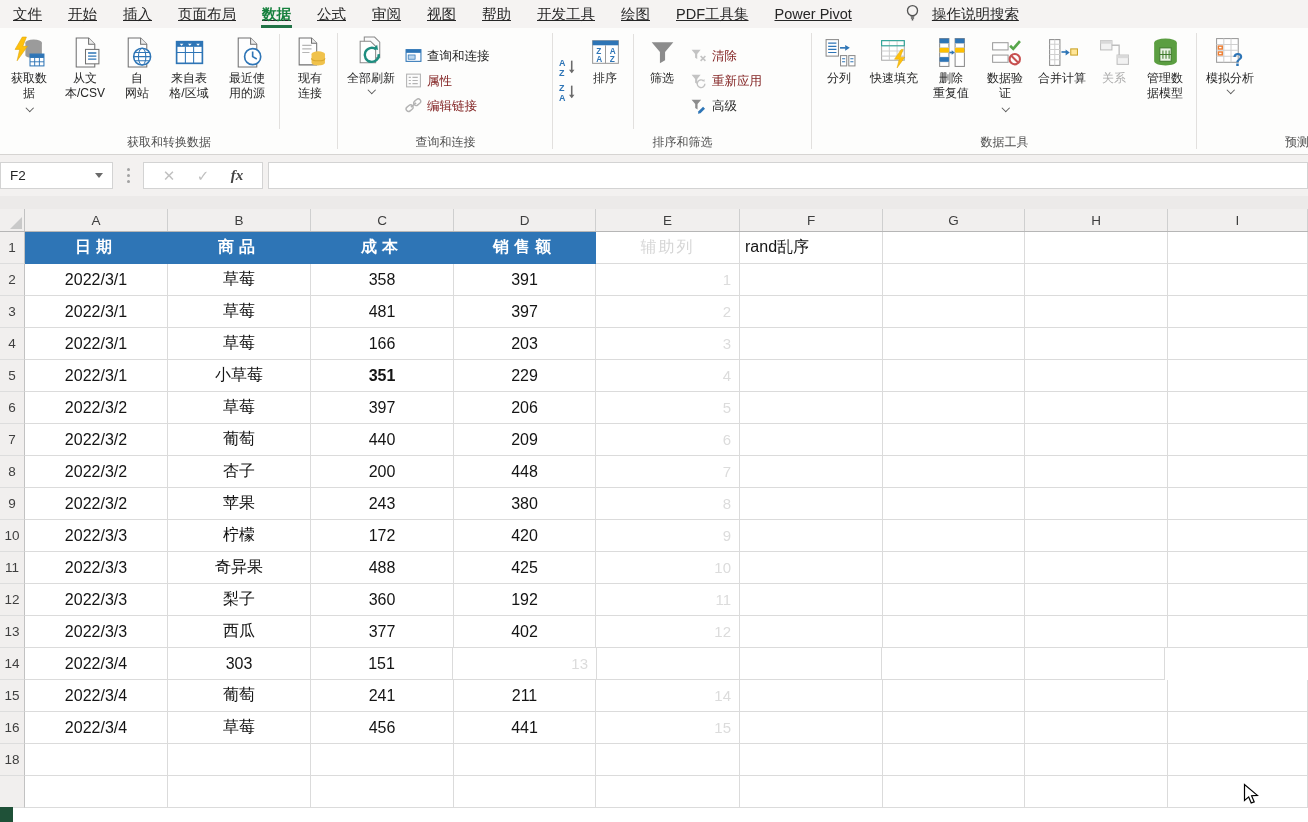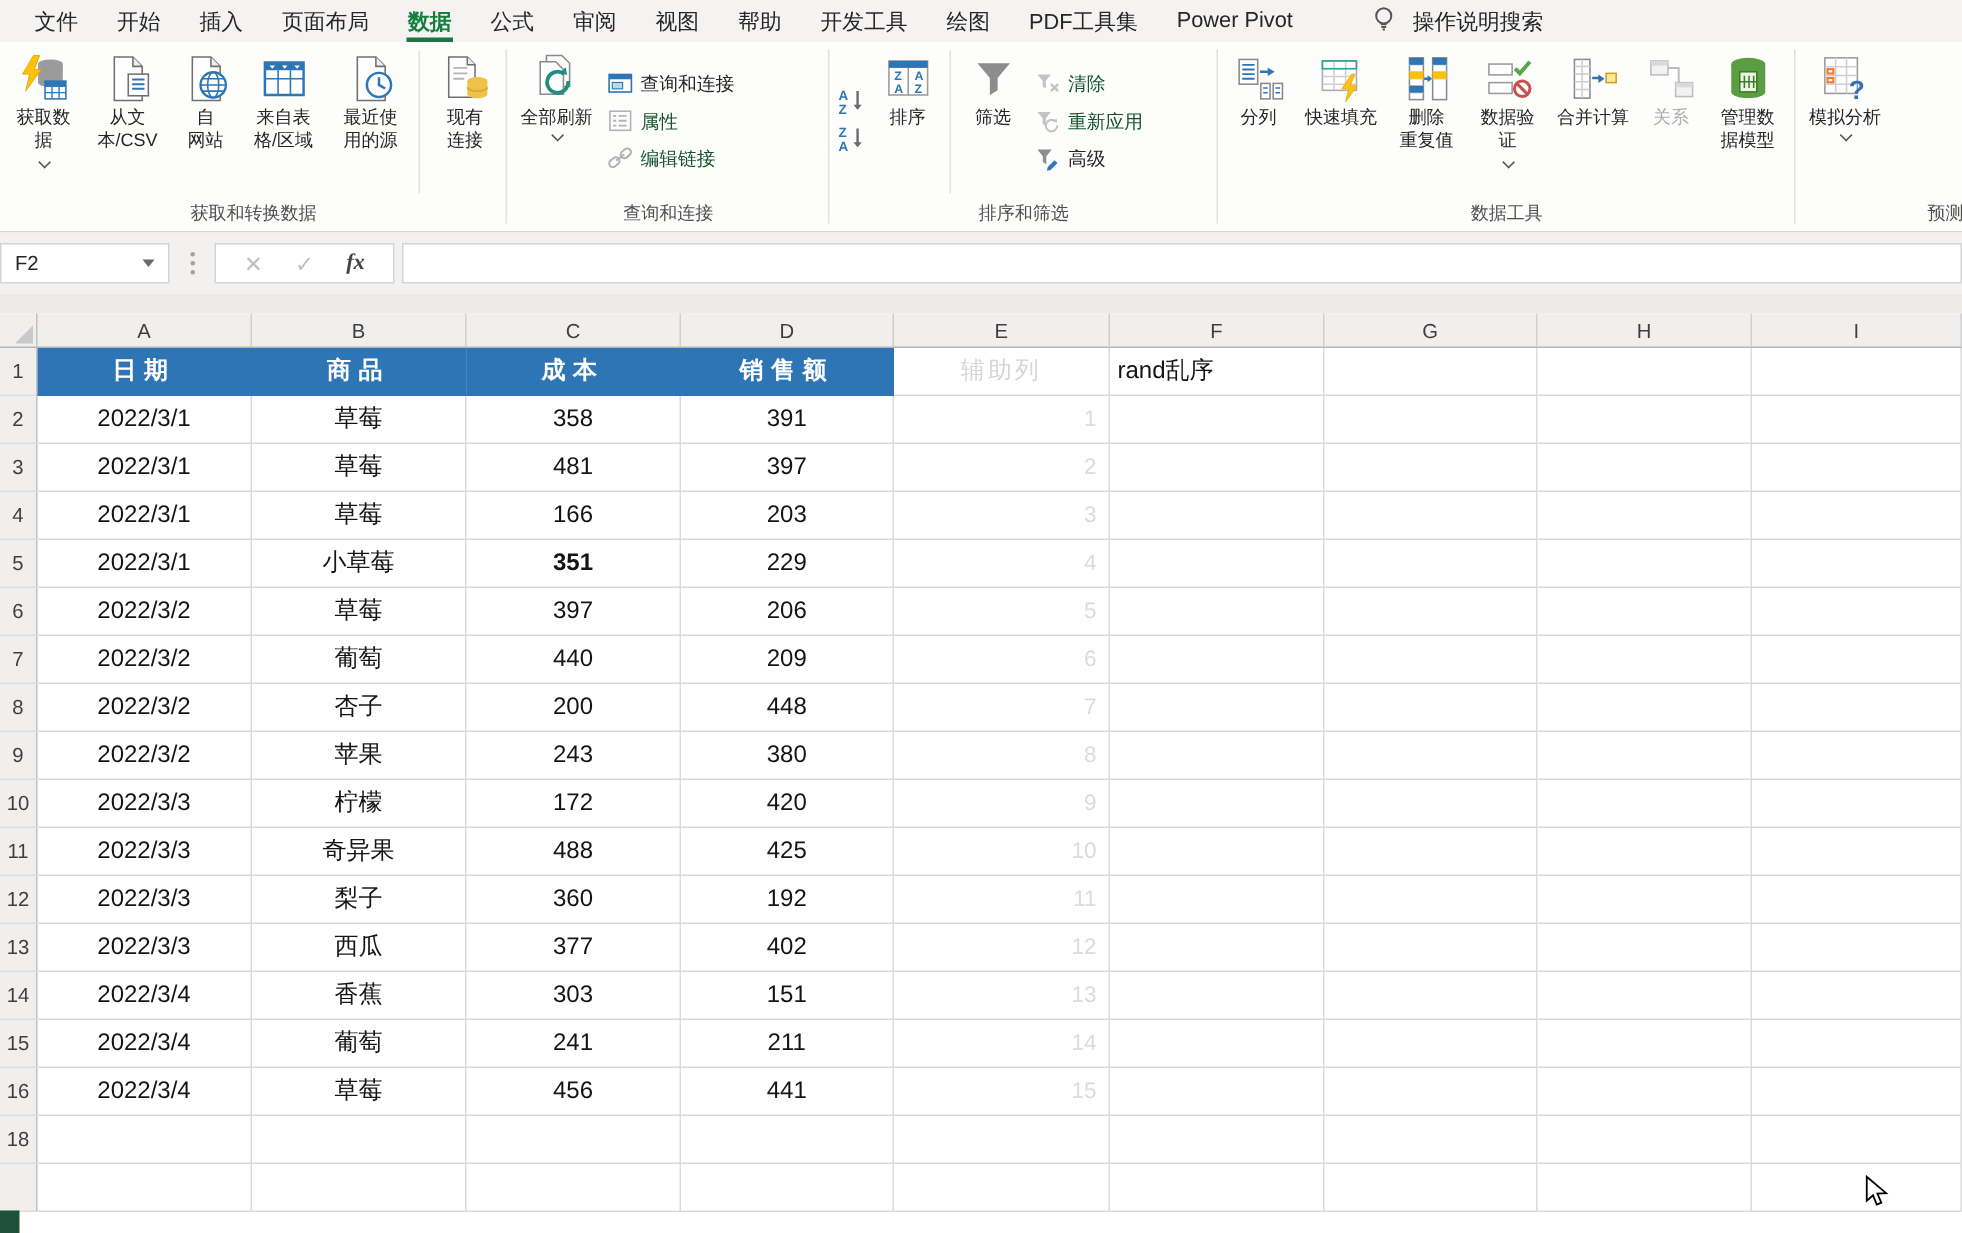--- a/index.html
+++ b/index.html
@@ -1,38 +1,38 @@
 <!DOCTYPE html>
 <html><head>
 <meta charset="utf-8">
 <style>
   * { box-sizing:border-box; margin:0; padding:0; }
   html,body { width:1308px; height:822px; }
   body { font-family:"Liberation Sans","DejaVu Sans",sans-serif; overflow:hidden; background:#fff; position:relative; color:#262626; }
 
   
-  .menubar { height:28px; background:#F5F3F2; display:flex; align-items:stretch; padding-left:10px; font-size:14.5px; }
+  .menubar { height:28px; background:#F5F3F2; display:flex; align-items:stretch; padding-left:0; font-size:14.5px;text-decoration:underline; }
   .mtab { display:flex; align-items:center; padding:0 13px; position:relative; white-space:nowrap; }
   .mtab.active { font-weight:bold; color:#15803d; }
   .mtab.active::after { content:""; position:absolute; bottom:0; left:12px; right:12px; height:3px; background:#217346; }
   .msearch { display:flex; align-items:center; gap:10px; margin-left:38px; white-space:nowrap; }
 
   
   .ribbon { height:127px; background:#FDFDFC; display:flex; border-bottom:1px solid #D6D4D2; overflow:hidden; }
   .rgroup { position:relative; display:flex; flex-direction:column; flex:0 0 auto; }
   .rgroup::after { content:""; position:absolute; top:5px; bottom:5px; right:0; width:1px; background:#E2E0DE; }
   .rg-items { flex:1; display:flex; align-items:stretch; padding:2px 2px 0 2px; }
   .rg-label { height:21px; font-size:12px; color:#4F4F4F; text-align:center; line-height:18px; white-space:nowrap; }
   .btn-big { width:54px; flex:0 0 auto; display:flex; flex-direction:column; align-items:center; padding-top:4px; font-size:12px; line-height:15px; text-align:center; }
   .btn-big .ic { height:37px; display:flex; align-items:center; justify-content:center; }
   .btn-big .lbl { white-space:nowrap; }
   .btn-big.disabled { color:#ACACAC; }
   .vstack { display:flex; flex-direction:column; justify-content:center; gap:3px; padding:0 3px; }
   .btn-small { display:flex; align-items:center; gap:5px; font-size:12.5px; height:22px; white-space:nowrap; }
-  .btn-small.disabled { color:#14532d; }
+  .btn-small.disabled { color:#7f1d1d; }
   .insep { width:1px; background:#E2E0DE; margin:4px 3px; flex:0 0 auto; }
   .i32 { width:33px; height:33px; } .i16 { width:17px; height:17px; } .i18 { width:19px; height:19px; }
   .chev { display:inline-block; width:9px; height:8px; position:relative; margin-left:2px; vertical-align:middle; }
   .chev::after { content:""; position:absolute; left:1.5px; top:0.5px; width:4.5px; height:4.5px; border-right:1.4px solid #555; border-bottom:1.4px solid #555; transform:rotate(45deg); }
 
   
   .fbar { height:41px; background:#F3F1F0; display:flex; align-items:center; }
   .namebox { width:113px; height:27px; background:#fff; border:1px solid #D3D3D3; display:flex; align-items:center; padding-left:9px; font-size:13.5px; }
   .nb-dd { margin-left:auto; margin-right:9px; width:0; height:0; border-left:4px solid transparent; border-right:4px solid transparent; border-top:5px solid #6A6A6A; }
   .fdots { width:30px; display:flex; flex-direction:column; align-items:center; gap:3px; }
@@ -586,21 +586,20 @@
         <div class="cell" style="width: 142px;">402</div>
         <div class="cell helper" style="width: 144px;">12</div>
         <div class="cell" style="width: 143px;"></div>
         <div class="cell" style="width: 142px;"></div>
         <div class="cell" style="width: 143px;"></div>
         <div class="cell" style="width: 140px;"></div>
       </div>
       <div class="row">
         <div class="gut">14</div>
         <div class="cell" style="width: 143px;">2022/3/4</div>
-        <div class="cell" style="width: 143px;">香蕉</div>
         <div class="cell" style="width: 143px;">303</div>
         <div class="cell" style="width: 142px;">151</div>
         <div class="cell helper" style="width: 144px;">13</div>
         <div class="cell" style="width: 143px;"></div>
         <div class="cell" style="width: 142px;"></div>
         <div class="cell" style="width: 143px;"></div>
         <div class="cell" style="width: 140px;"></div>
       </div>
       <div class="row">
         <div class="gut">15</div>

